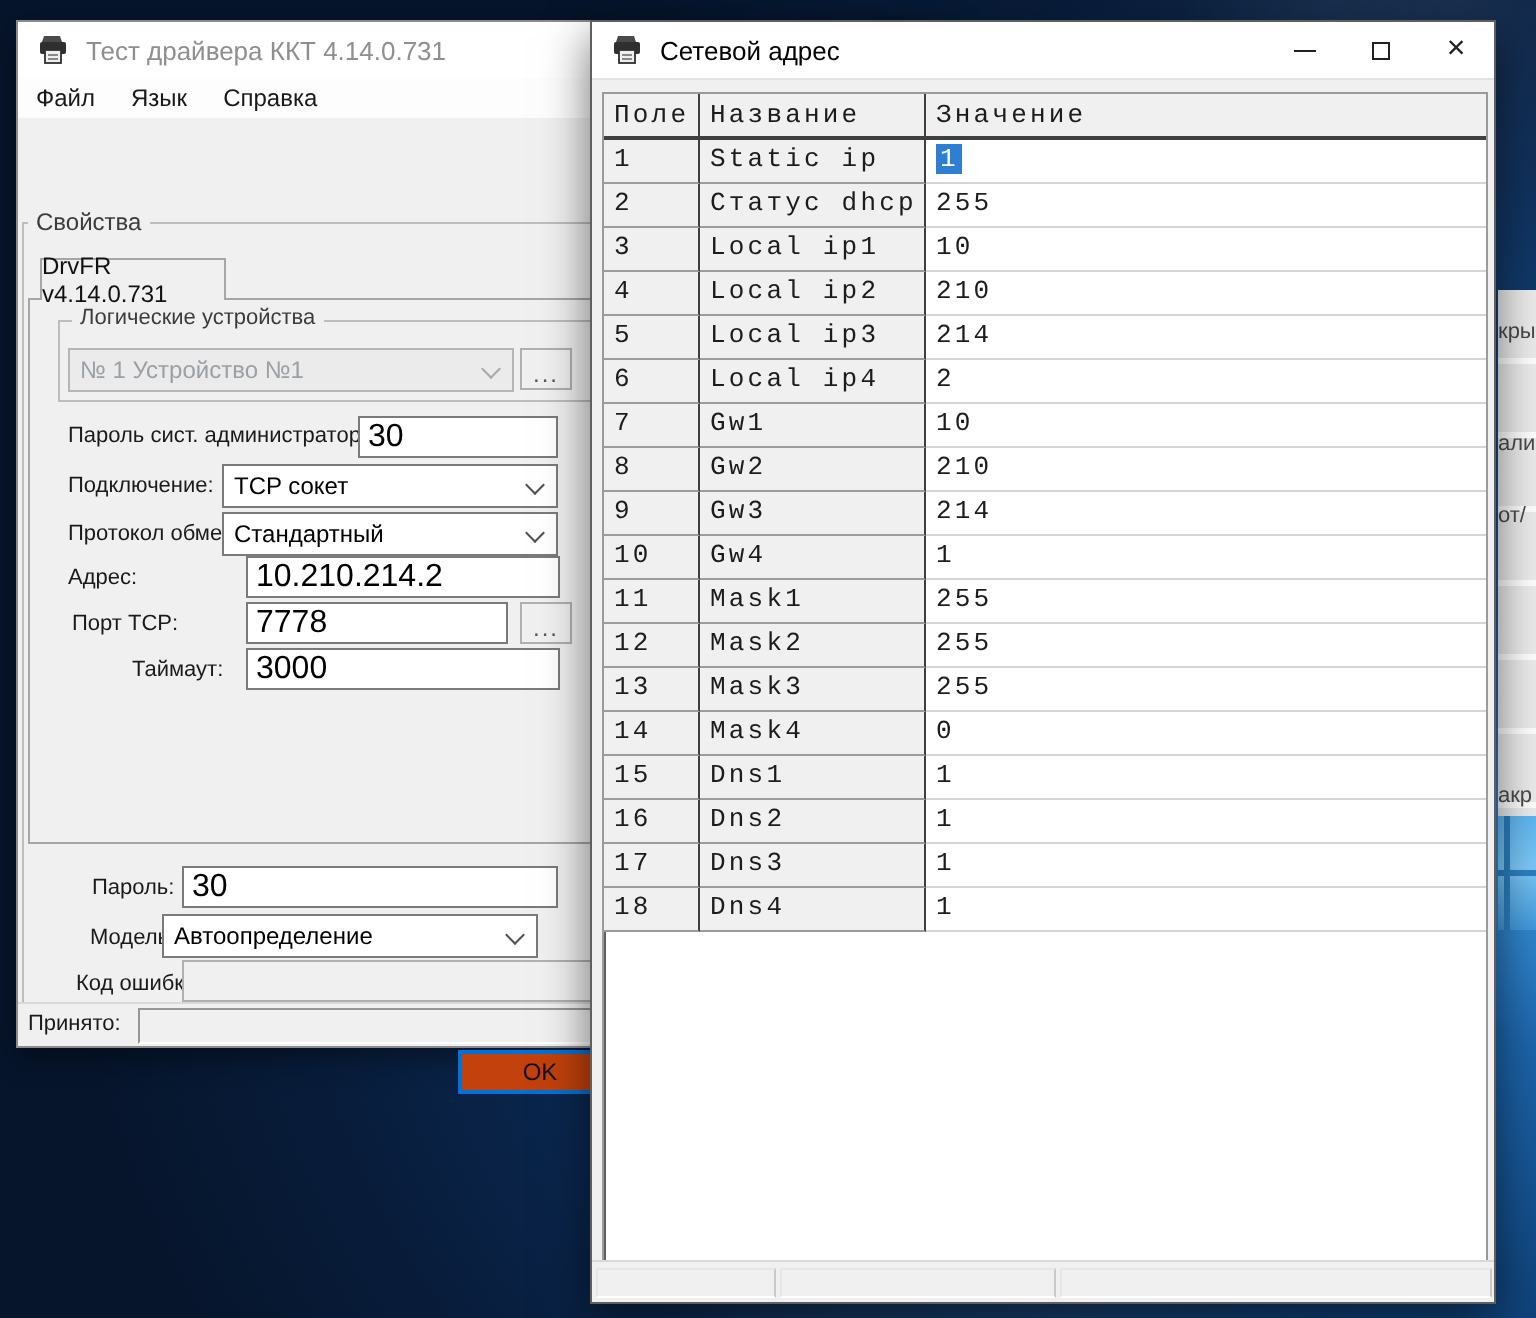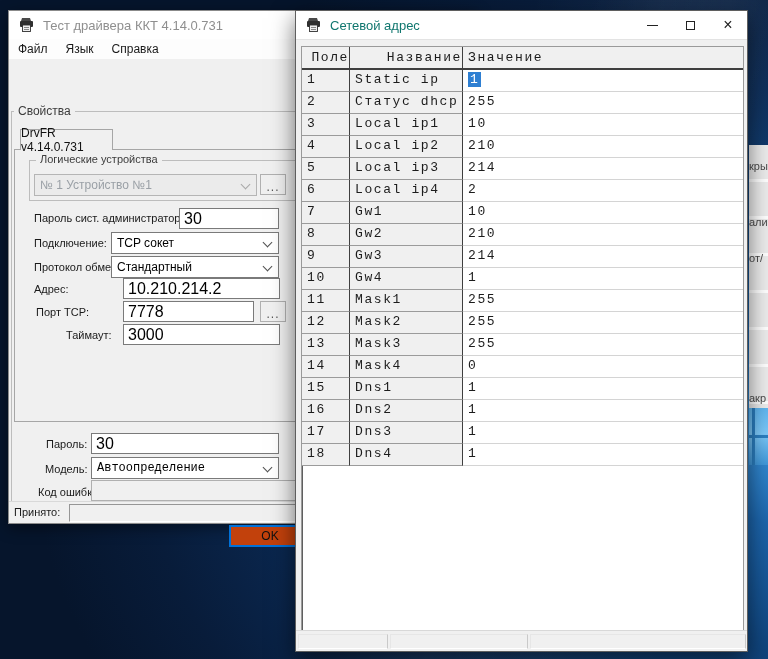--- a/index.html
+++ b/index.html
@@ -60,39 +60,39 @@
   .ok-btn{position:absolute;left:220px;top:466px;width:82px;height:22px;background:#c2410c;border:2px solid #0071d8;
     font-size:12px;color:#111;display:flex;align-items:center;justify-content:center;}
 
   .statusbar{position:absolute;left:0;bottom:0;right:0;height:22px;background:#f0f0f0;border-top:1px solid #d9d9d9;}
   .statusbar .sb-label{position:absolute;left:5px;top:4px;font-size:11px;color:#1a1a1a;}
   .statusbar .sb-panel{position:absolute;left:60px;top:2px;width:404px;height:18px;background:#f0f0f0;
     border:1px solid;border-color:#969696 #ffffff #ffffff #969696;}
 
   
   .dialog{left:295px;top:10px;width:453px;height:642px;z-index:3;border-color:#5f5f5f;box-shadow:0 8px 22px rgba(0,0,0,.55);}
-  .dialog .title-text{color:#0f766e;}
+  .dialog .title-text{color:#000000;}
   .winbtns{position:absolute;right:0;top:0;height:28px;display:flex;}
   .winbtn{width:38px;height:28px;display:flex;align-items:center;justify-content:center;}
   .ic-min{width:11px;height:1px;background:#222;}
   .ic-max{width:9px;height:9px;border:1px solid #222;}
   .ic-close{font-size:16px;color:#222;line-height:1;font-weight:400;}
   .dlg-client{position:absolute;left:0;top:28px;right:0;bottom:0;background:#f0f0f0;border-top:1px solid #e3e3e3;}
 
   .grid{position:absolute;left:5px;top:6px;width:443px;height:586px;background:#fff;border:1px solid #9a9a9a;
     box-shadow:inset 1px 1px 0 #5f5f5f;overflow:hidden;
     font-family:"Liberation Mono","DejaVu Sans Mono",monospace;font-size:13px;letter-spacing:1.6px;color:#1c1c1c;}
   .g-row{display:flex;height:22px;}
   .g-head{height:23px;border-bottom:2px solid #3f3f3f;}
   .g-c1{width:48px;flex:0 0 auto;}
   .g-c2{width:113px;flex:0 0 auto;}
   .g-c3{flex:1 1 auto;}
   .g-row > div{padding:2px 0 0 5px;white-space:nowrap;overflow:hidden;}
   .g-head > div{background:#f0f0f0;padding-top:3px;}
-  .g-head .g-c1,.g-head .g-c2{border-right:1px solid #3f3f3f;text-align:right;}
+  .g-head .g-c1,.g-head .g-c2{border-right:1px solid #3f3f3f;}
   .g-body .g-c1,.g-body .g-c2{background:#f0f0f0;border-right:1px solid #3f3f3f;border-bottom:1px solid #9b9b9b;}
   .g-body .g-c3{background:#fff;border-bottom:1px solid #d4d4d4;}
   .sel{background:#2e7fd2;color:#fff;padding:0 2px;}
 
   .dlg-status{position:absolute;left:0;bottom:0;right:0;height:21px;background:#f0f0f0;border-top:1px solid #d8d8d8;}
   .dlg-status .sp{position:absolute;top:3px;height:15px;background:#f0f0f0;border:1px solid;border-color:#e6e6e6 #c9c9c9 #ffffff #e6e6e6;}
   .sp1{left:2px;width:90px;}
   .sp2{left:94px;width:138px;}
   .sp3{left:234px;width:216px;}
 </style>
@@ -163,21 +163,21 @@
       <div class="edit" style="left:114px;top:242px;width:131px;height:21px;">7778</div>
       <div class="mini-btn" style="left:251px;top:242px;">...</div>
 
       <span class="lbl" style="left:25px;top:270px;margin-left:32px;">Таймаут:</span>
       <div class="edit" style="left:114px;top:265px;width:157px;height:21px;">3000</div>
 
       <span class="lbl" style="left:37px;top:379px;">Пароль:</span>
       <div class="edit" style="left:82px;top:374px;width:188px;height:21px;">30</div>
 
       <span class="lbl" style="left:36px;top:404px;">Модель:</span>
-      <div class="combo" style="left:82px;top:398px;width:188px;height:22px;font-family:Liberation Mono, monospace;">
+      <div class="combo" style="left:72px;top:398px;width:188px;height:22px;">
         <span>Автоопределение</span><span class="chev"></span>
       </div>
 
       <span class="lbl" style="left:29px;top:427px;">Код ошибки:</span>
       <div class="edit disabled" style="left:82px;top:421px;width:218px;height:21px;"></div>
 
       <div class="ok-btn">OK</div>
     </div>
 
     <div class="statusbar">

